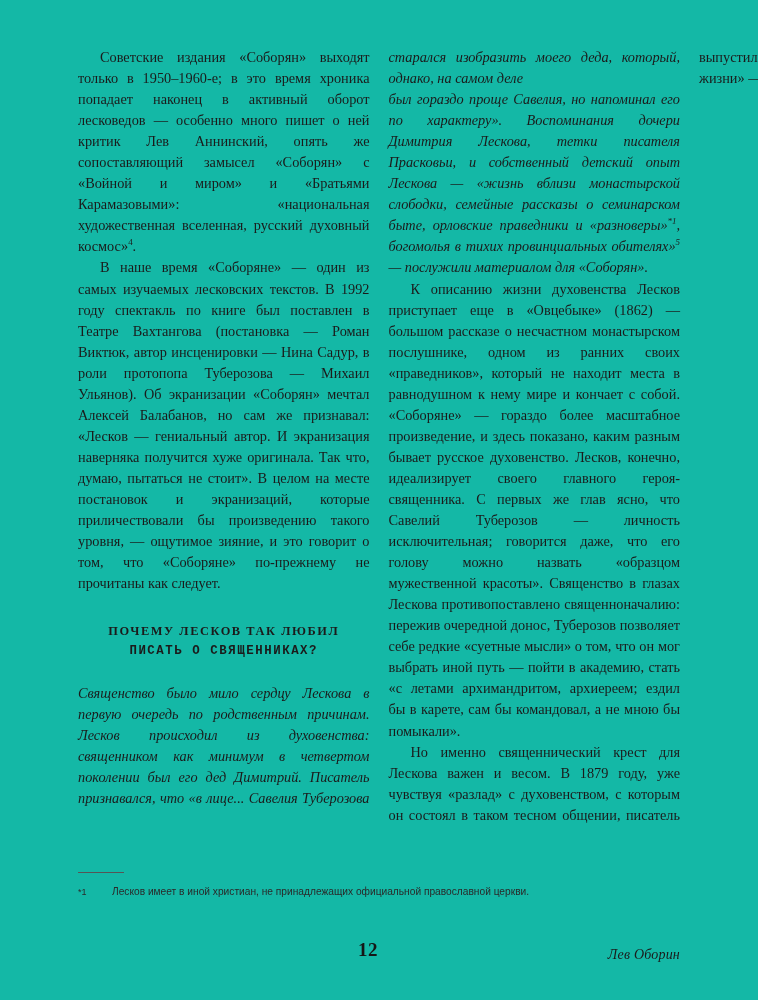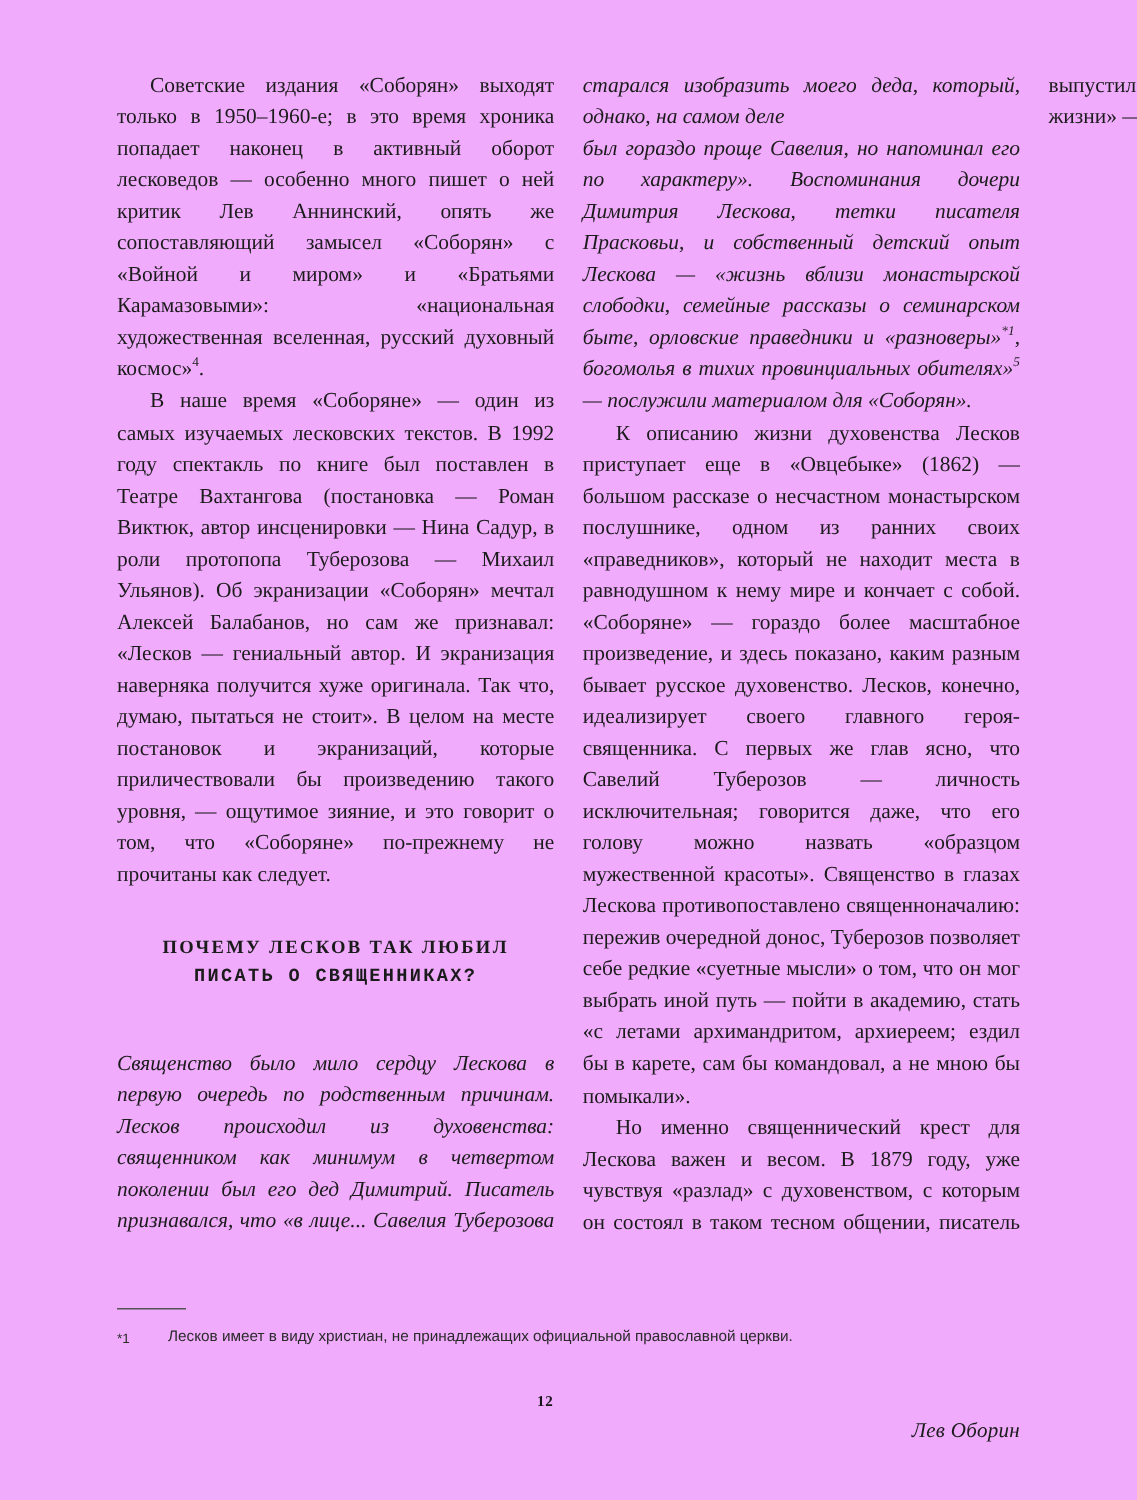--- a/index.html
+++ b/index.html
@@ -14,21 +14,21 @@
     position: relative;
     overflow: hidden;
     font-family: "Liberation Serif", "DejaVu Serif", serif;
     color: #1b1b1b;
     -webkit-font-smoothing: antialiased;
   }
 
   .page {
     position: absolute;
     inset: 0;
-    background: #f0abfc;
+    background: #14b8a6;
   }
 
   
   .columns {
     position: absolute;
     left: 78px;
     top: 47px;
     width: 602px;
     height: 800px;
     column-count: 2;
@@ -46,21 +46,21 @@
     text-indent: 22px;
     text-align: justify;
   }
   .columns p.noindent {
     text-indent: 0;
     font-style: italic;
   }
 
   
   .sec-head {
-    margin: 27px 0 38px 0;
+    margin: 27px 0 22px 0;
     text-indent: 0;
     text-align: center;
     font-size: 12.4px;
     letter-spacing: 1.55px;
     line-height: 20px;
     text-transform: uppercase;
     color: #1b1b1b;
     break-inside: avoid;
   }
   .sec-head .l2 { display: block; font-family: Liberation Mono, monospace; }
@@ -107,22 +107,22 @@
   .folio {
     position: absolute;
     left: 0;
     right: 0;
     top: 929px;
     height: 20px;
   }
   .folio .page-number {
     position: absolute;
     left: 358px;
-    top: 0;
-    font-size: 10px;
+    top: 10px;
+    font-size: 19px;
     font-weight: bold;
     letter-spacing: 0.5px;
     color: #161616;
   }
   .folio .author {
     position: absolute;
     right: 78px;
     top: 18px;
     font-style: italic;
     font-size: 14px;
@@ -150,21 +150,21 @@
     <p>К описанию жизни духовенства Лесков приступает еще в «Овцебыке» (1862) — большом рассказе о несчастном монастырском послушнике, одном из ранних своих «праведников», который не находит места в равнодушном к нему мире и кончает с собой. «Соборяне» — гораздо более масштабное произведение, и здесь показано, каким разным бывает русское духовенство. Лесков, конечно, идеализирует своего главного героя-священника. С первых же глав ясно, что Савелий Туберозов — личность исключительная; говорится даже, что его голову можно назвать «образцом мужественной красоты». Священство в глазах Лескова противопоставлено священноначалию: пережив очередной донос, Туберозов позволяет себе редкие «суетные мысли» о том, что он мог выбрать иной путь — пойти в академию, стать «с летами архимандритом, архиереем; ездил бы в карете, сам бы командовал, а не мною бы помыкали».</p>
 
     <p>Но именно священнический крест для Лескова важен и весом. В 1879 году, уже чувствуя «разлад» с духовенством, с которым он состоял в таком тесном общении, писатель выпустил книгу «Мелочи архиерейской жизни» — замечательное собра-</p>
 
   </div>
 
   <div class="footnote-rule"></div>
 
   <div class="footnote">
     <span class="marker">*1</span>
-    <span class="fn-text">Лесков имеет в виду христиан, не принадлежащих официальной православной церкви.</span>
+    <span class="fn-text">Лесков имеет в иной христиан, не принадлежащих официальной православной церкви.</span>
   </div>
 
   <div class="folio">
     <span class="page-number">12</span>
     <span class="author">Лев Оборин</span>
   </div>
 
 </div>
 
 </body></html>

